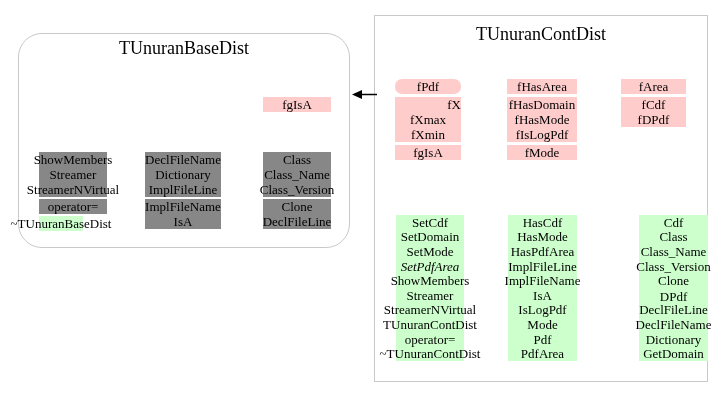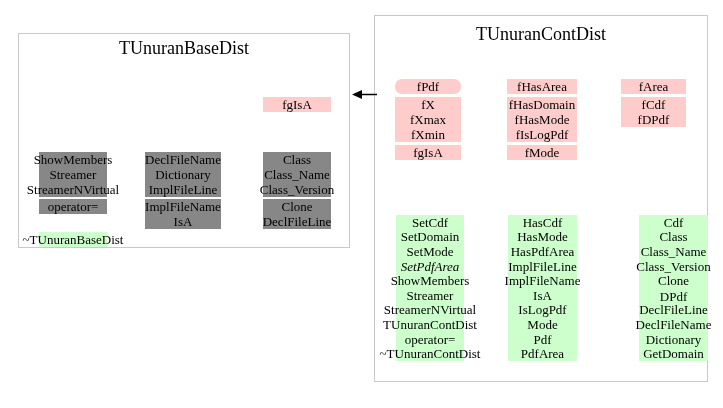--- a/index.html
+++ b/index.html
@@ -15,39 +15,39 @@
     white-space:nowrap;font-size:13px;overflow:visible;
   }
   .member-cell span{display:inline-block;line-height:1;}
   .arrow-svg{position:absolute;left:0;top:0;pointer-events:none;}
 </style>
 </head>
 <body>
 
 <div class="canvas">
 
-  <div class="class-box" style="left: 18px; top: 33px; width: 332px; height: 215px; border-color: rgb(201, 201, 201);">
+  <div class="class-box" style="left: 18px; top: 33px; width: 332px; height: 215px; border-color: rgb(201, 201, 201); border-radius: 24px;">
     <div class="class-title" style="top: 3px;">TUnuranBaseDist</div>
   <div class="member-group" style="left: 20px; top: 118px; width: 68px; height: 45px; background: rgb(135, 135, 135);">
         <div class="member-cell" style="height: 15px;">
           <span>ShowMembers</span>
         </div>
         <div class="member-cell" style="height: 15px;">
           <span>Streamer</span>
         </div>
         <div class="member-cell" style="height: 15px;">
           <span>StreamerNVirtual</span>
         </div>
       </div>
       <div class="member-group" style="left: 20px; top: 165px; width: 68px; height: 15px; background: rgb(135, 135, 135);">
         <div class="member-cell" style="height: 15px;">
           <span>operator=</span>
         </div>
       </div>
-      <div class="member-group" style="left: 20px; top: 182px; width: 68px; height: 15px; background: rgb(204, 255, 204); margin-top: 16px;">
+      <div class="member-group" style="left: 20px; top: 182px; width: 44px; height: 15px; background: rgb(204, 255, 204);">
         <div class="member-cell" style="height: 15px;">
           <span>~TUnuranBaseDist</span>
         </div>
       </div>
       <div class="member-group" style="left: 126px; top: 118px; width: 76px; height: 45px; background: rgb(135, 135, 135);">
         <div class="member-cell" style="height: 15px;">
           <span>DeclFileName</span>
         </div>
         <div class="member-cell" style="height: 15px;">
           <span>Dictionary</span>
@@ -91,21 +91,21 @@
     </div>
 
   <div class="class-box" style="left: 374px; top: 15px; width: 334px; height: 367px; border-color: rgb(201, 201, 201);">
     <div class="class-title" style="top: 7px;">TUnuranContDist</div>
   <div class="member-group" style="left: 20px; top: 63px; width: 66px; height: 15px; background: rgb(255, 204, 204); border-radius: 7px;">
         <div class="member-cell" style="height: 15px;">
           <span>fPdf</span>
         </div>
       </div>
       <div class="member-group" style="left: 20px; top: 81px; width: 66px; height: 45px; background: rgb(255, 204, 204);">
-        <div class="member-cell" style="height: 15px;">
+        <div class="member-cell" style="height: 15px; justify-content: flex-end;">
           <span>fX</span>
         </div>
         <div class="member-cell" style="height: 15px;">
           <span>fXmax</span>
         </div>
         <div class="member-cell" style="height: 15px;">
           <span>fXmin</span>
         </div>
       </div>
       <div class="member-group" style="left: 20px; top: 129px; width: 66px; height: 15px; background: rgb(255, 204, 204);">

